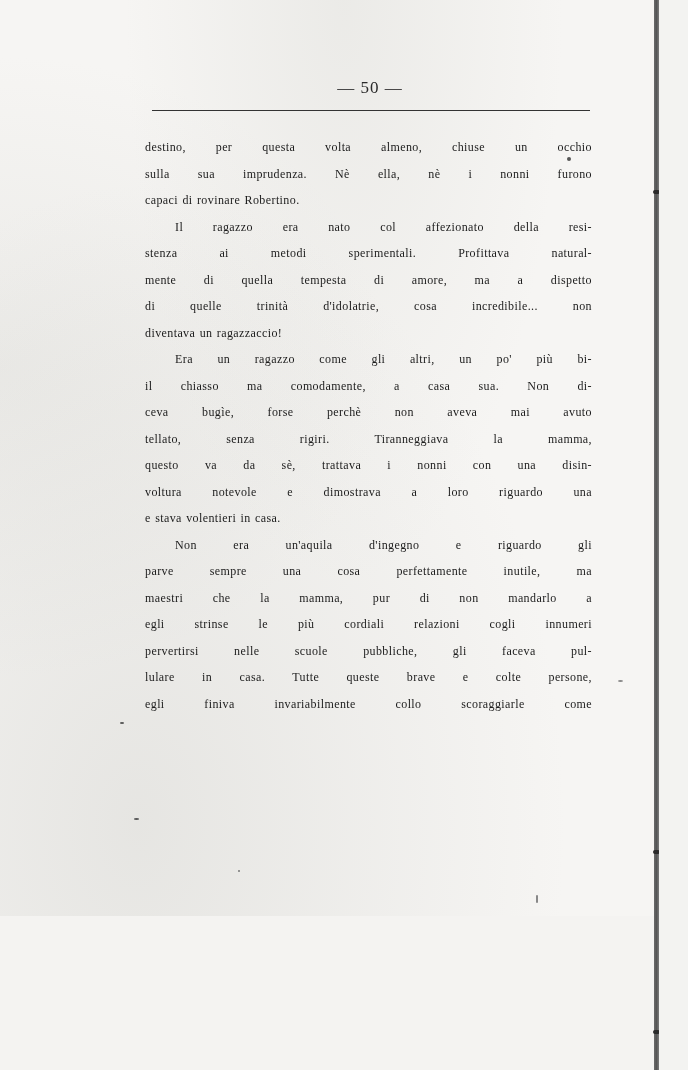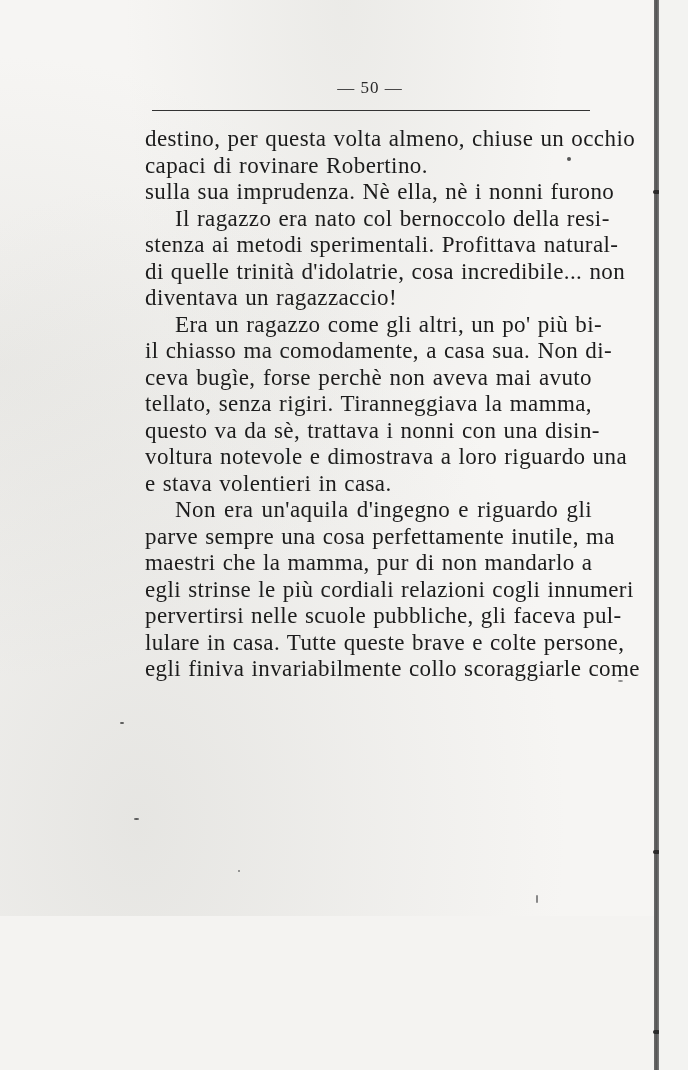--- a/index.html
+++ b/index.html
@@ -64,23 +64,23 @@
       position: absolute;
       left: 152px;
       top: 110px;
       width: 438px;
       height: 0;
       border-top: 1.5px solid #333;
     }
     .text-block {
       position: absolute;
       left: 145px;
-      top: 126px;
+      top: 134px;
       width: 447px;
-      font-size: 23px;
+      font-size: 12px;
       line-height: 26.5px;
       letter-spacing: 0.4px;
       word-spacing: 1px;
       font-family: Liberation Serif, serif;
     }
     .line {
       display: block;
       white-space: nowrap;
       text-align: justify;
       text-align-last: justify;
@@ -100,24 +100,25 @@
   </style>
 </head>
 <body>
 
 <div class="page">
   <div class="folio">— 50 —</div>
   <div class="head-rule"></div>
 
   <div class="text-block" id="text-block">
       <span class="line">destino, per questa volta almeno, chiuse un occhio</span>
+      <span class="line">sulla sua imprudenza. Nè ella, nè i nonni furono</span>
       <span class="line last">capaci di rovinare Robertino.</span>
-      <span class="line">sulla sua imprudenza. Nè ella, nè i nonni furono</span>
-      <span class="line indent">Il ragazzo era nato col bernoccolo della resi-</span>
+      <span class="line indent">Il ragazzo era nato col affezionato della resi-</span>
       <span class="line">stenza ai metodi sperimentali. Profittava natural-</span>
+      <span class="line">mente di quella tempesta di amore, ma a dispetto</span>
       <span class="line">di quelle trinità d'idolatrie, cosa incredibile... non</span>
       <span class="line last">diventava un ragazzaccio!</span>
       <span class="line indent">Era un ragazzo come gli altri, un po' più bi-</span>
       <span class="line">il chiasso ma comodamente, a casa sua. Non di-</span>
       <span class="line">ceva bugìe, forse perchè non aveva mai avuto</span>
       <span class="line">tellato, senza rigiri. Tiranneggiava la mamma,</span>
       <span class="line">questo va da sè, trattava i nonni con una disin-</span>
       <span class="line">voltura notevole e dimostrava a loro riguardo una</span>
       <span class="line last">e stava volentieri in casa.</span>
       <span class="line indent">Non era un'aquila d'ingegno e riguardo gli</span>

